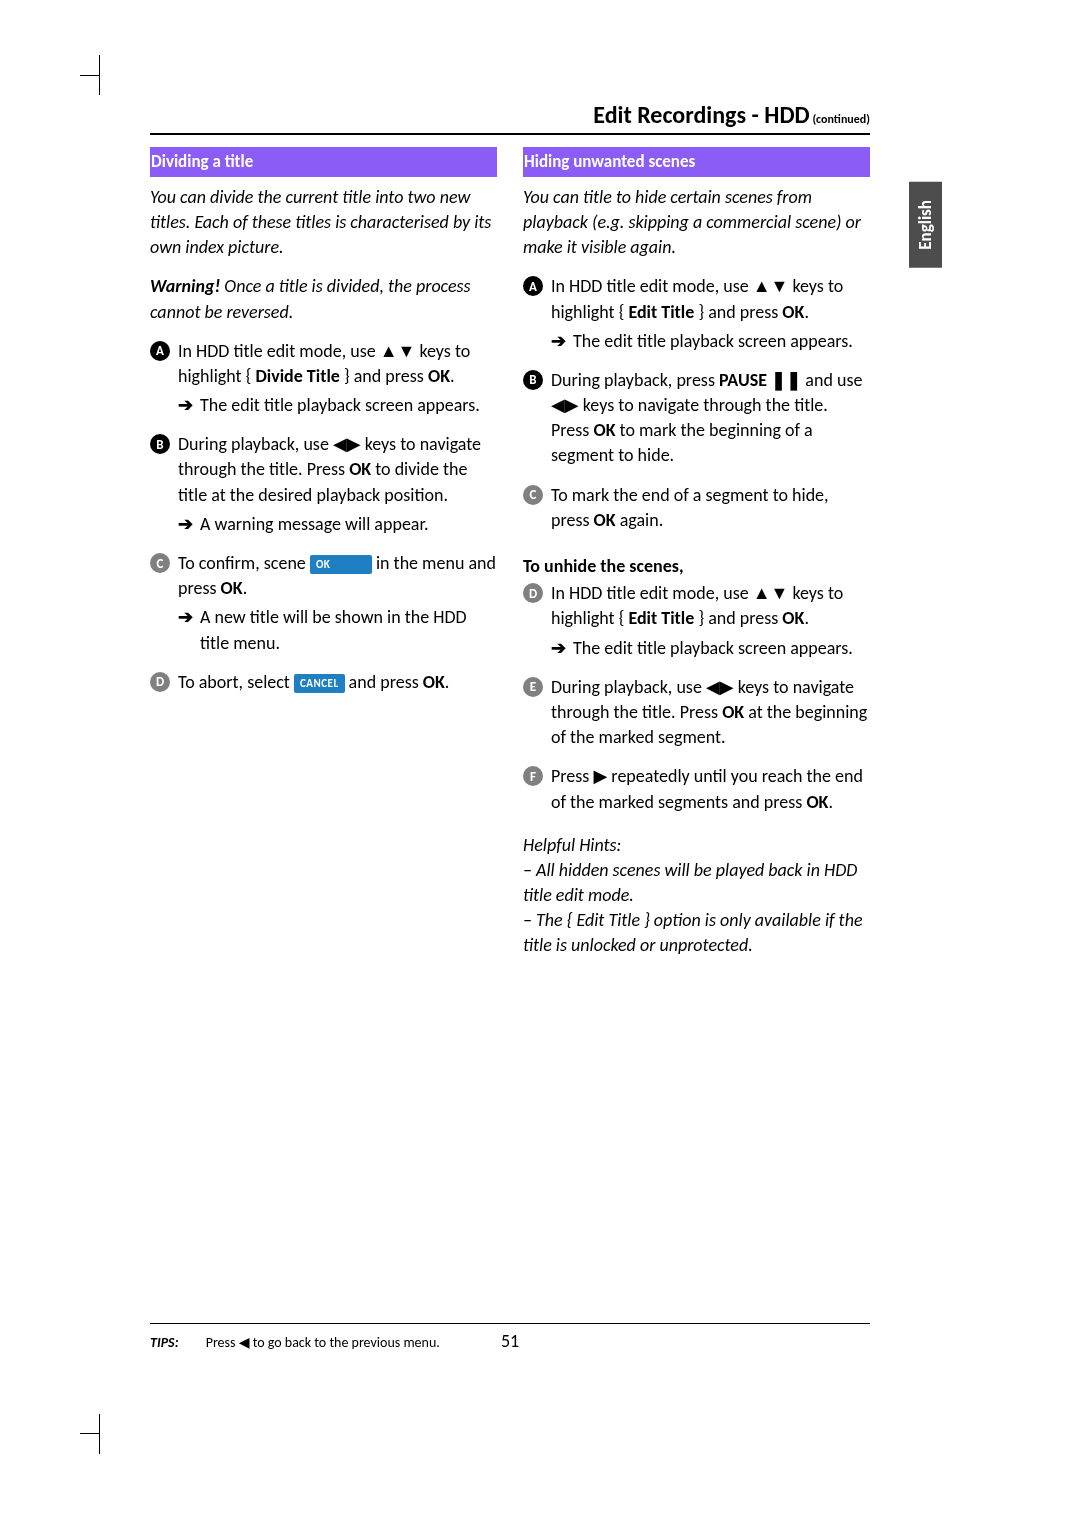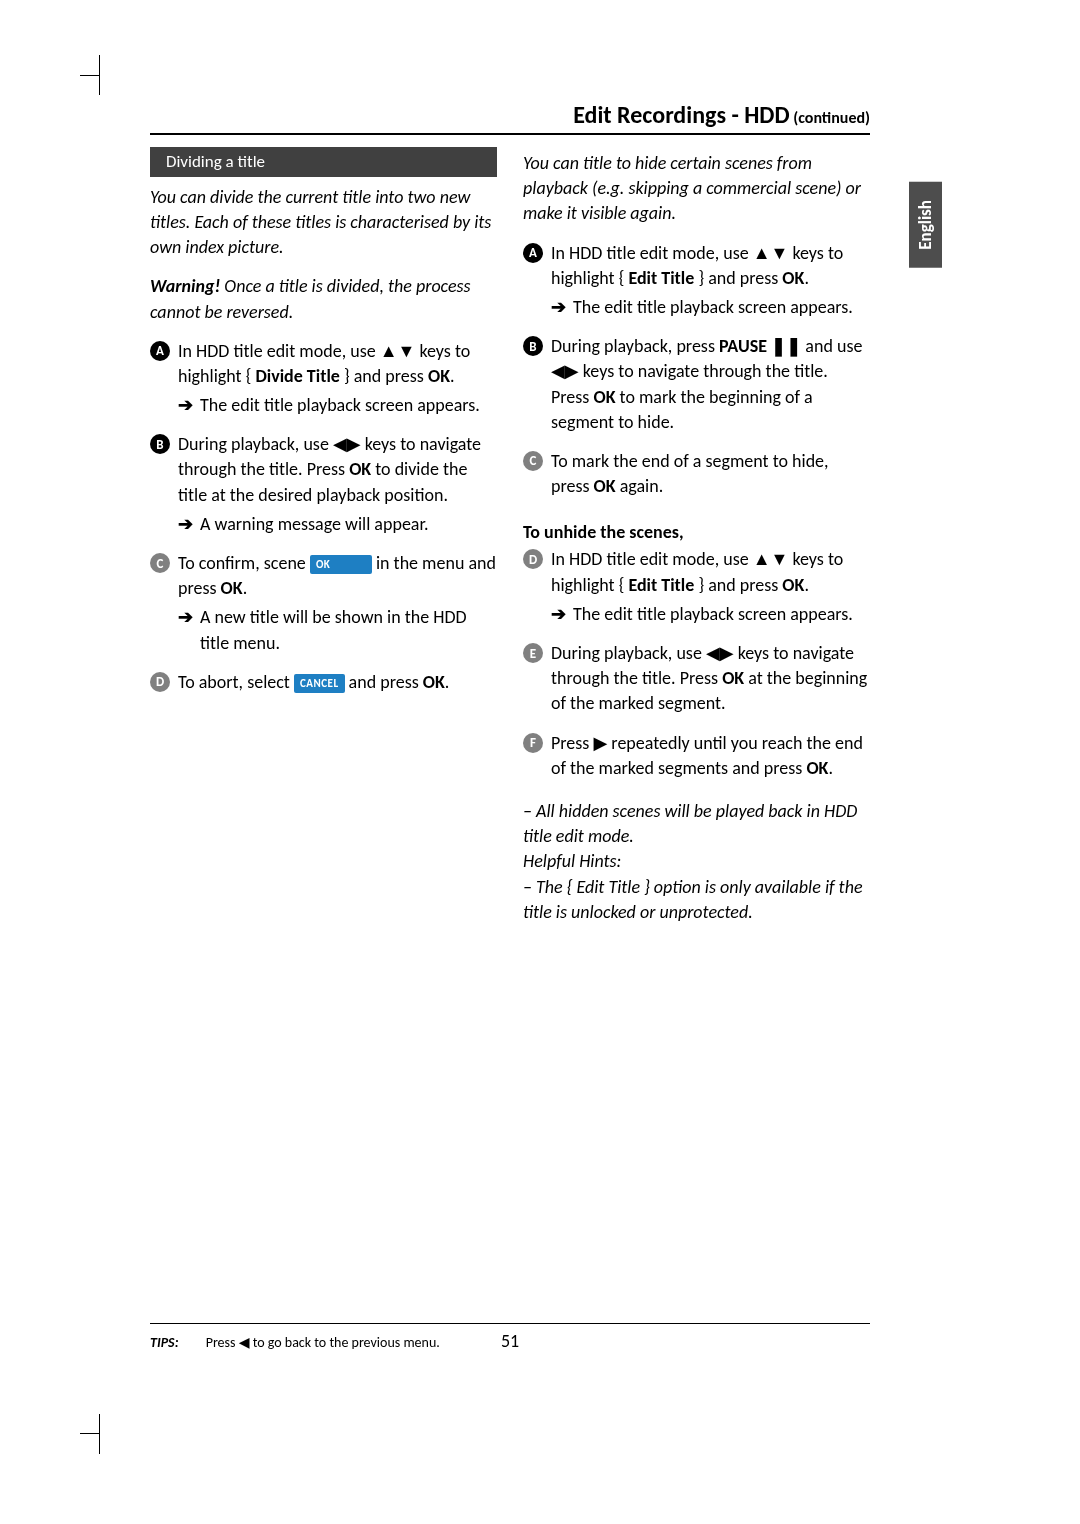--- a/index.html
+++ b/index.html
@@ -22,30 +22,30 @@
     left: 150px;
     width: 720px;
   }
   .title-bar {
     border-bottom: 2px solid #000;
     padding-bottom: 4px;
     margin-bottom: 12px;
     text-align: right;
   }
   .title-bar .main { font-size: 24px; font-weight: bold; }
-  .title-bar .sub { font-size: 16px; font-weight: bold; }
+  .title-bar .sub { font-size: 12px; font-weight: bold; }
 
   .columns { display: flex; gap: 26px; }
   .col { flex: 1; font-size: 18px; line-height: 1.4; }
 
   .section-head {
-    background: #404040;
+    background: #8b5cf6;
     color: #fff;
-    font-weight: normal;
-    padding: 3px 16px;
+    font-weight: bold;
+    padding: 3px 1px;
     font-size: 17px;
     margin-bottom: 8px;
   }
   p { margin: 4px 0 14px 0; font-style: italic; }
 
   .step { position: relative; padding-left: 28px; margin-bottom: 14px; }
   .step-num {
     position: absolute; left: 0; top: 2px;
     width: 20px; height: 20px; border-radius: 50%;
     background: #000; color: #fff; font-size: 13px; font-weight: bold;
@@ -154,20 +154,21 @@
 
       <div class="step">
         <span class="step-num gray">D</span>
         <span>To abort, select </span><span class="btn-chip">
             <span>CANCEL</span>
           </span><span> and press </span><b>OK</b><span>.</span>
       </div>
     </div>
 
     <div class="col">
+      <div class="section-head">Hiding unwanted scenes</div>
       <p>You can title to hide certain scenes from playback (e.g. skipping a commercial scene) or make it visible again.</p>
 
       <div class="step">
         <span class="step-num">A</span>
         <span>In HDD title edit mode, use </span><span>▲▼</span><span> keys to highlight { </span><b>Edit Title</b><span> } and press </span><b>OK</b><span>.</span>
         <div class="result"><span class="arrow">➔</span><span>The edit title playback screen appears.</span></div>
       </div>
 
       <div class="step">
         <span class="step-num">B</span>
@@ -192,22 +193,22 @@
         <span class="step-num gray">E</span>
         <span>During playback, use </span><span>◀▶</span><span> keys to navigate through the title. Press </span><b>OK</b><span> at the beginning of the marked segment.</span>
       </div>
 
       <div class="step">
         <span class="step-num gray">F</span>
         <span>Press </span><span>▶</span><span> repeatedly until you reach the end of the marked segments and press </span><b>OK</b><span>.</span>
       </div>
 
       <div class="hints">
+        <div>Helpful Hints:</div>
         <div>– All hidden scenes will be played back in HDD title edit mode.</div>
-        <div>Helpful Hints:</div>
         <div>– The { Edit Title } option is only available if the title is unlocked or unprotected.</div>
       </div>
     </div>
   </div>
 </div>
 
 <div class="tips-wrap">
   <span class="label">TIPS:</span>
   <span>Press </span><span>◀</span><span> to go back to the previous menu.</span>
 </div>

